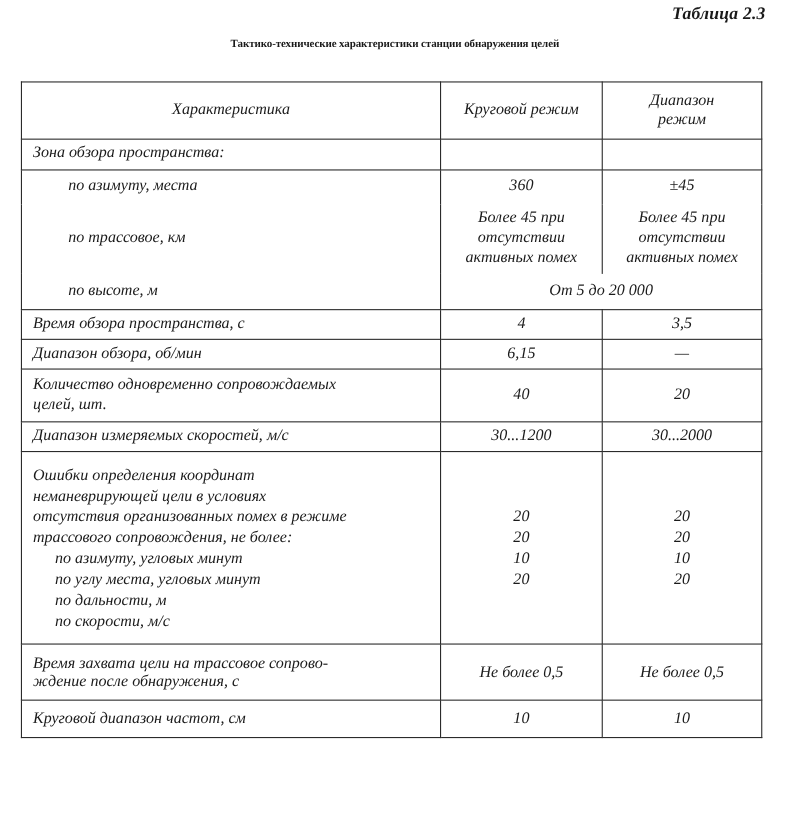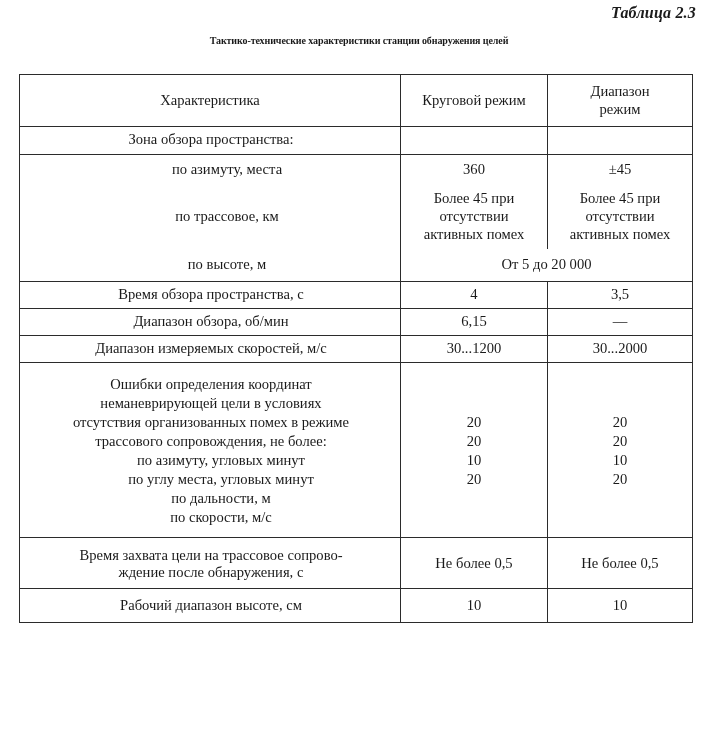--- a/index.html
+++ b/index.html
@@ -72,20 +72,21 @@
   table.spec th {
     border: 1px solid #2b2b2b;
     padding: 0;
     vertical-align: middle;
     font-weight: normal;
   }
 
   
   table.spec {
     border: 1.5px solid #2b2b2b;
+    font-style: italic;
   }
 
   .cell {
     padding: 4px 8px 5px 10px;
     box-sizing: border-box;
   }
 
   .head .cell {
     text-align: center;
     padding: 7px 6px 8px 6px;
@@ -94,21 +95,21 @@
   th.head {
     height: 47px;
   }
 
   .val {
     text-align: center;
     padding: 4px 4px 5px 4px;
   }
 
   .name {
-    text-align: center;
+    text-align: left;
   }
 
   .indent {
     padding-left: 42px;
   }
 
   
   .va-top    { vertical-align: top; }
   .va-bottom { vertical-align: bottom; }
   .va-mid    { vertical-align: middle; }
@@ -262,20 +263,34 @@
             <div class="cell name nowrap">Диапазон обзора, об/мин</div>
           </td>
           <td class="va-mid">
             <div class="cell val">6,15</div>
           </td>
           <td class="va-mid">
             <div class="cell val">—</div>
           </td>
         </tr>
 
+        <tr class="r-count">
+          <td class="va-top">
+            <div class="cell name" style="padding-top:5px">
+              <div class="nowrap">Количество одновременно сопровождаемых</div>
+              <div class="nowrap">целей, шт.</div>
+            </div>
+          </td>
+          <td class="va-top">
+            <div class="cell val" style="padding-top:5px">40</div>
+          </td>
+          <td class="va-top">
+            <div class="cell val" style="padding-top:5px">20</div>
+          </td>
+        </tr>
 
         <tr class="r-vrange">
           <td class="va-mid">
             <div class="cell name nowrap">Диапазон измеряемых скоростей, м/с</div>
           </td>
           <td class="va-mid">
             <div class="cell val">30...1200</div>
           </td>
           <td class="va-mid">
             <div class="cell val">30...2000</div>
@@ -327,21 +342,21 @@
           <td class="va-top">
             <div class="cell val" style="padding-top:6px">Не более 0,5</div>
           </td>
           <td class="va-top">
             <div class="cell val" style="padding-top:6px">Не более 0,5</div>
           </td>
         </tr>
 
         <tr class="r-freq">
           <td class="va-mid">
-            <div class="cell name nowrap">Рабочий диапазон высоте, см</div>
+            <div class="cell name nowrap">Круговой диапазон частот, см</div>
           </td>
           <td class="va-mid">
             <div class="cell val">10</div>
           </td>
           <td class="va-mid">
             <div class="cell val">10</div>
           </td>
         </tr>
 
       </tbody>

